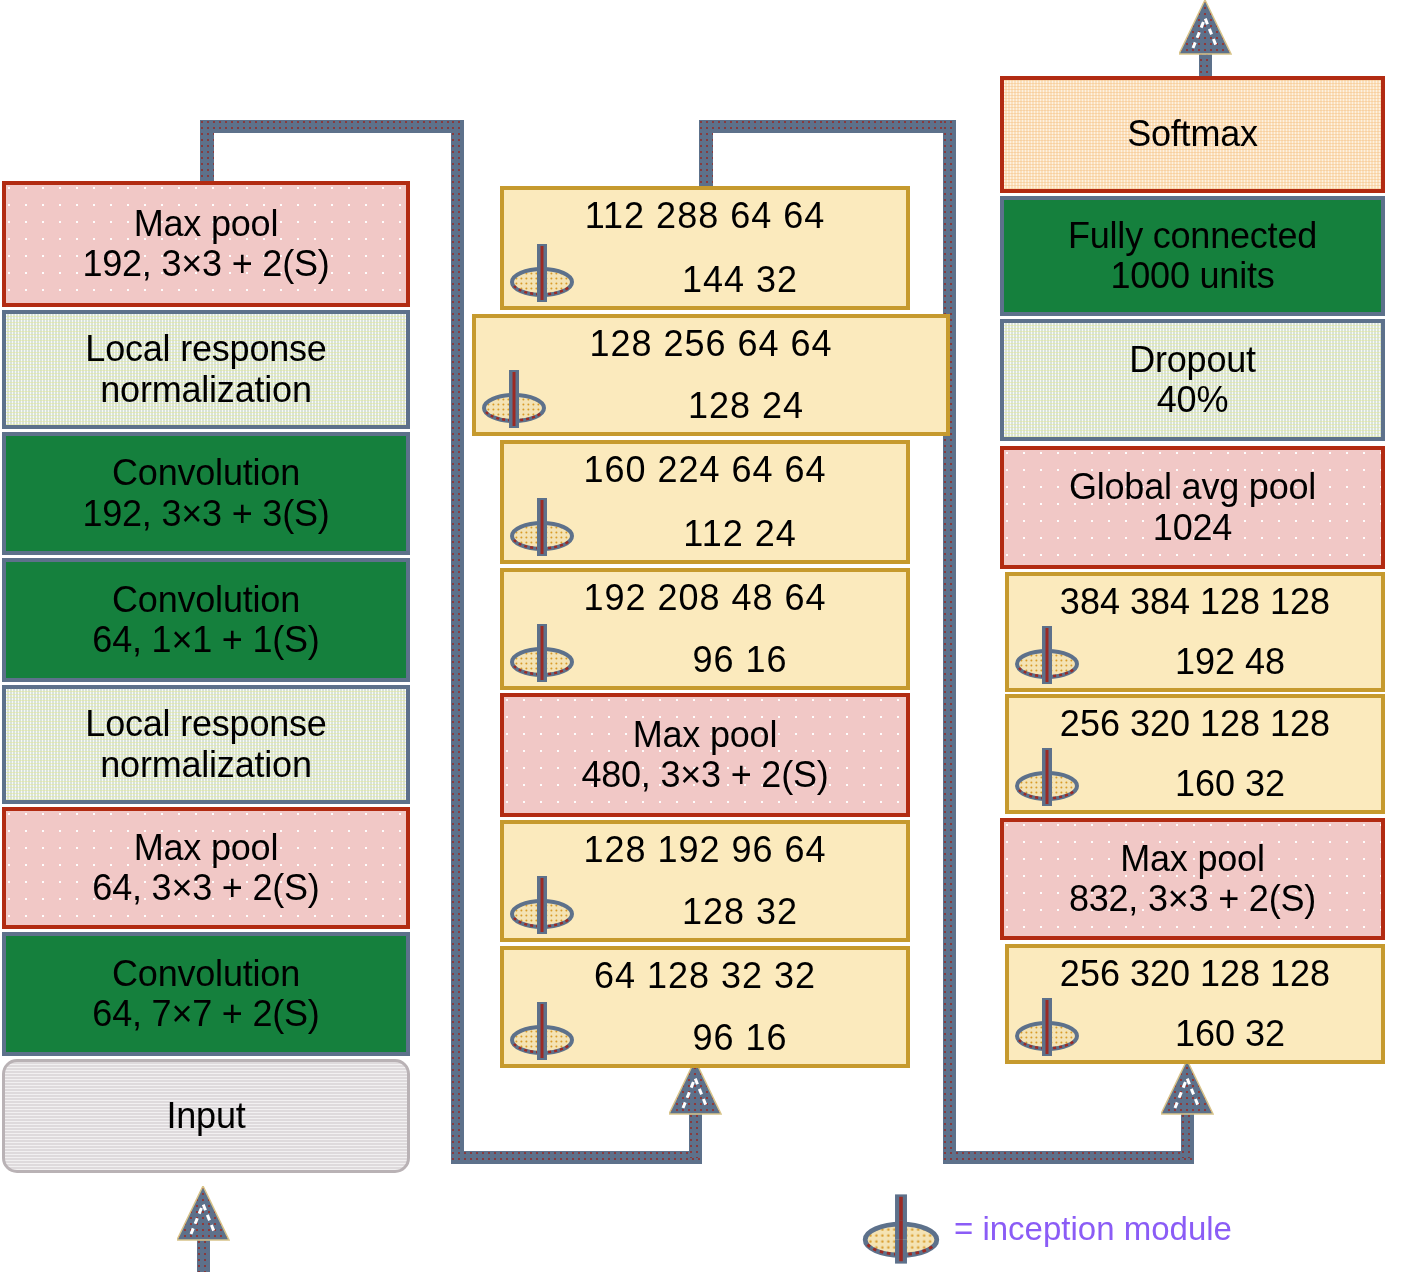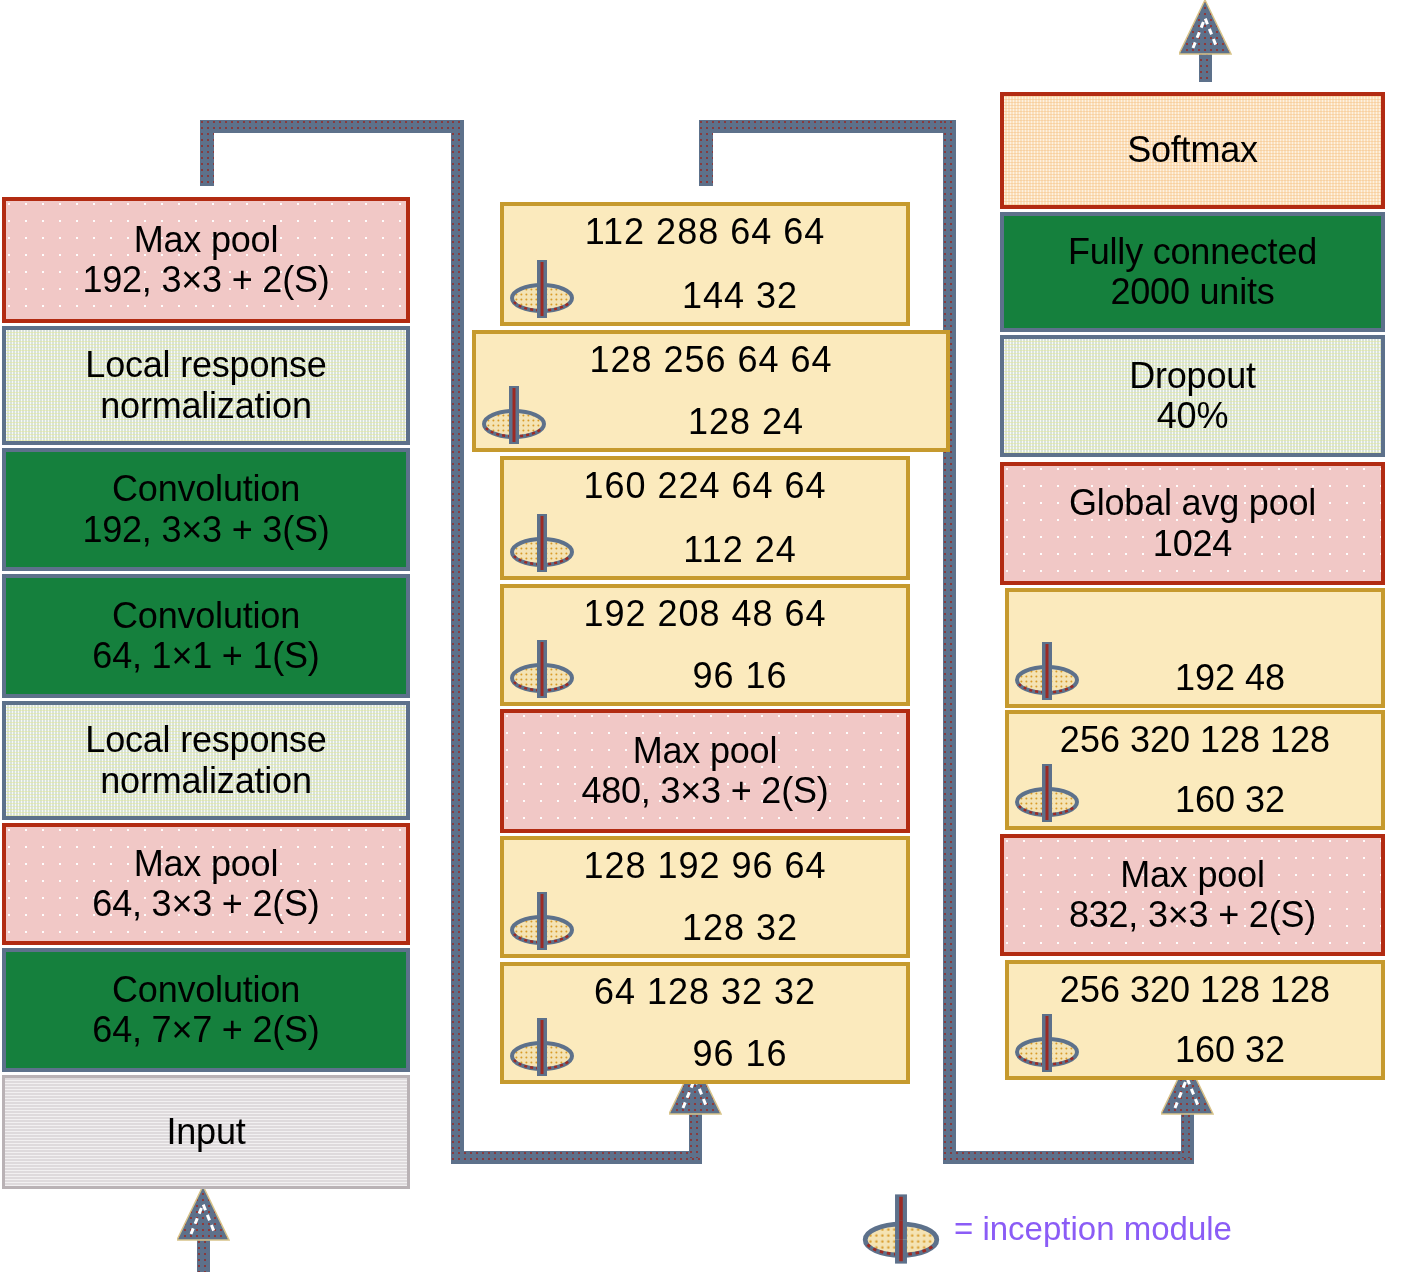--- a/index.html
+++ b/index.html
@@ -22,21 +22,20 @@
     display:flex;
     flex-direction:column;
     align-items:center;
     justify-content:center;
     text-align:center;
     color:#000000;
     font-size:36px;
     line-height:1.12;
     letter-spacing:-0.2px;
     white-space:nowrap;
-    margin-top:16px;
   }
   .box .ln{display:block;}
 
   
   .f-pink{
     background-color:#f1c8c6;
     background-image:
       radial-gradient(circle at 3px 3px, rgba(255,255,255,.95) 1.2px, transparent 1.4px);
     background-size:17px 17px;
     border:4px solid #b22b12;
@@ -217,21 +216,21 @@
   <div class="box f-pink" style="left:2px; top:807px; width:408px; height:122px;">
     <span class="ln">Max pool</span>
     <span class="ln">64, 3×3 + 2(S)</span>
   </div>
 
   <div class="box f-blue" style="left:2px; top:932px; width:408px; height:124px;">
     <span class="ln">Convolution</span>
     <span class="ln">64, 7×7 + 2(S)</span>
   </div>
 
-  <div class="box f-gray" style="left:2px; top:1059px; width:408px; height:114px;">
+  <div class="box f-gray" style="left:2px; top:1059px; width:408px; height:114px;border-radius:15px;">
     <span class="ln">Input</span>
   </div>
 
   <div class="box f-yellow inc" style="left:500px; top:186px; width:410px; height:124px;">
     <span class="row1">112  288  64  64</span>
     <span class="row2">144  32</span>
     <svg class="topicon" viewBox="0 0 64 62">
         <use href="#incTop"></use>
       </svg>
   </div>
@@ -280,34 +279,35 @@
         <use href="#incTop"></use>
       </svg>
   </div>
 
   <div class="box f-orange" style="left:1000px; top:76px; width:385px; height:117px;">
     <span class="ln">Softmax</span>
   </div>
 
   <div class="box f-blue" style="left:1000px; top:196px; width:385px; height:120px;">
     <span class="ln">Fully connected</span>
-    <span class="ln">2000 units</span>
+    <span class="ln">1000 units</span>
   </div>
 
   <div class="box f-green" style="left:1000px; top:319px; width:385px; height:122px;">
     <span class="ln">Dropout</span>
     <span class="ln">40%</span>
   </div>
 
   <div class="box f-pink" style="left:1000px; top:446px; width:385px; height:123px;">
     <span class="ln">Global avg pool</span>
     <span class="ln">1024</span>
   </div>
 
   <div class="box f-yellow inc tight" style="left:1005px; top:572px; width:380px; height:120px;">
+    <span class="row1">384 384 128 128</span>
     <span class="row2">192  48</span>
     <svg class="topicon" viewBox="0 0 64 62">
         <use href="#incTop"></use>
       </svg>
   </div>
 
   <div class="box f-yellow inc tight" style="left:1005px; top:694px; width:380px; height:120px;">
     <span class="row1">256 320 128 128</span>
     <span class="row2">160  32</span>
     <svg class="topicon" viewBox="0 0 64 62">

